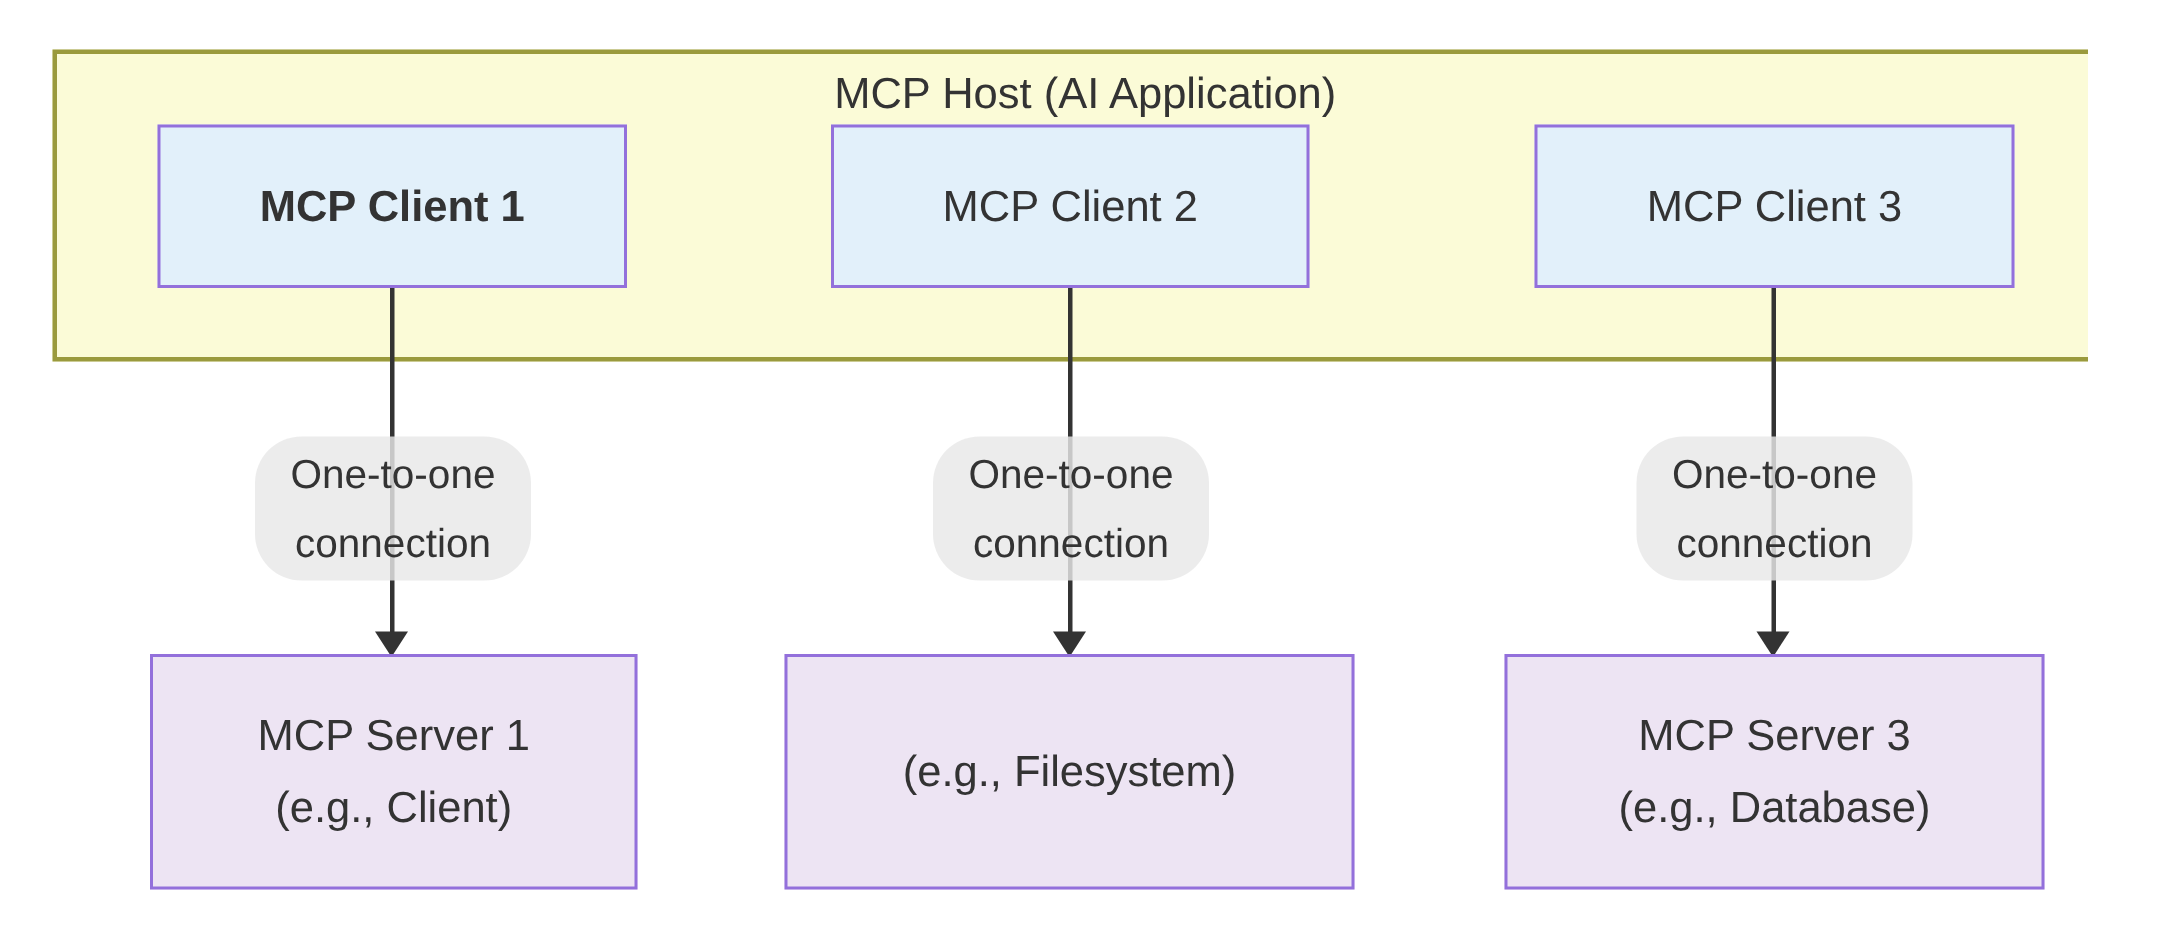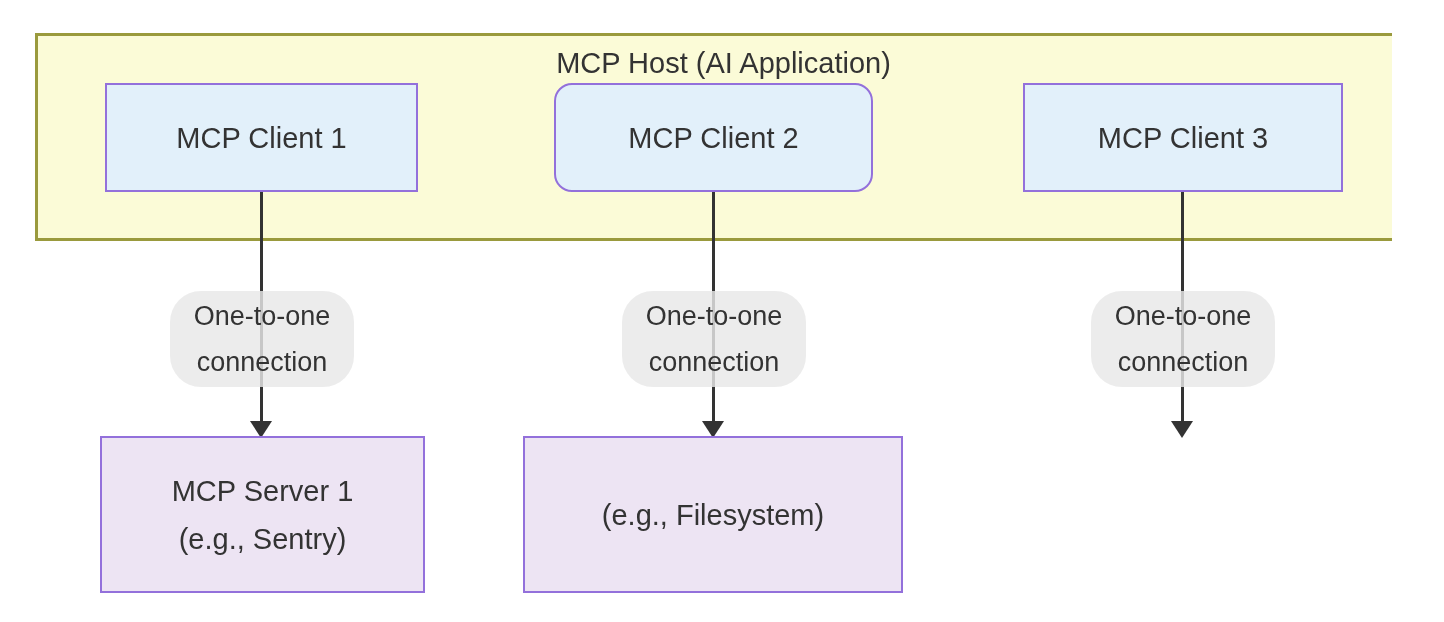--- a/index.html
+++ b/index.html
@@ -47,22 +47,22 @@
     display: flex;
     flex-direction: column;
     align-items: center;
     justify-content: center;
     text-align: center;
     font-size: 29px;
     line-height: 48px;
     color: #333333;
   }
   .client { background: #e2f0fa; top: 83px; height: 109px; }
-  .client-1 { left: 105px;  width: 313px; }
-  .client-2 { left: 554px;  width: 319px; border-radius: 18px; }
+  .client-1 { left: 105px;  width: 313px; font-weight: bold; }
+  .client-2 { left: 554px;  width: 319px; }
   .client-3 { left: 1023px; width: 320px; text-align: right; }
 
   .server { background: #ede4f3; top: 436px; height: 157px; }
   .server-1 { left: 100px;  width: 325px; }
   .server-2 { left: 523px;  width: 380px; }
   .server-3 { left: 1003px; width: 360px; }
 
   
   .edge-line {
     position: absolute;
@@ -139,19 +139,23 @@
     <div>One-to-one</div>
     <div>connection</div>
   </div>
   <div class="edge-label edge-label-3">
     <div>One-to-one</div>
     <div>connection</div>
   </div>
 
   <div class="node server server-1">
     <div>MCP Server 1</div>
-    <div>(e.g., Sentry)</div>
+    <div>(e.g., Client)</div>
   </div>
   <div class="node server server-2">
     <div>(e.g., Filesystem)</div>
+  </div>
+  <div class="node server server-3">
+    <div>MCP Server 3</div>
+    <div>(e.g., Database)</div>
   </div>
 
 </div>
 
 </body></html>

